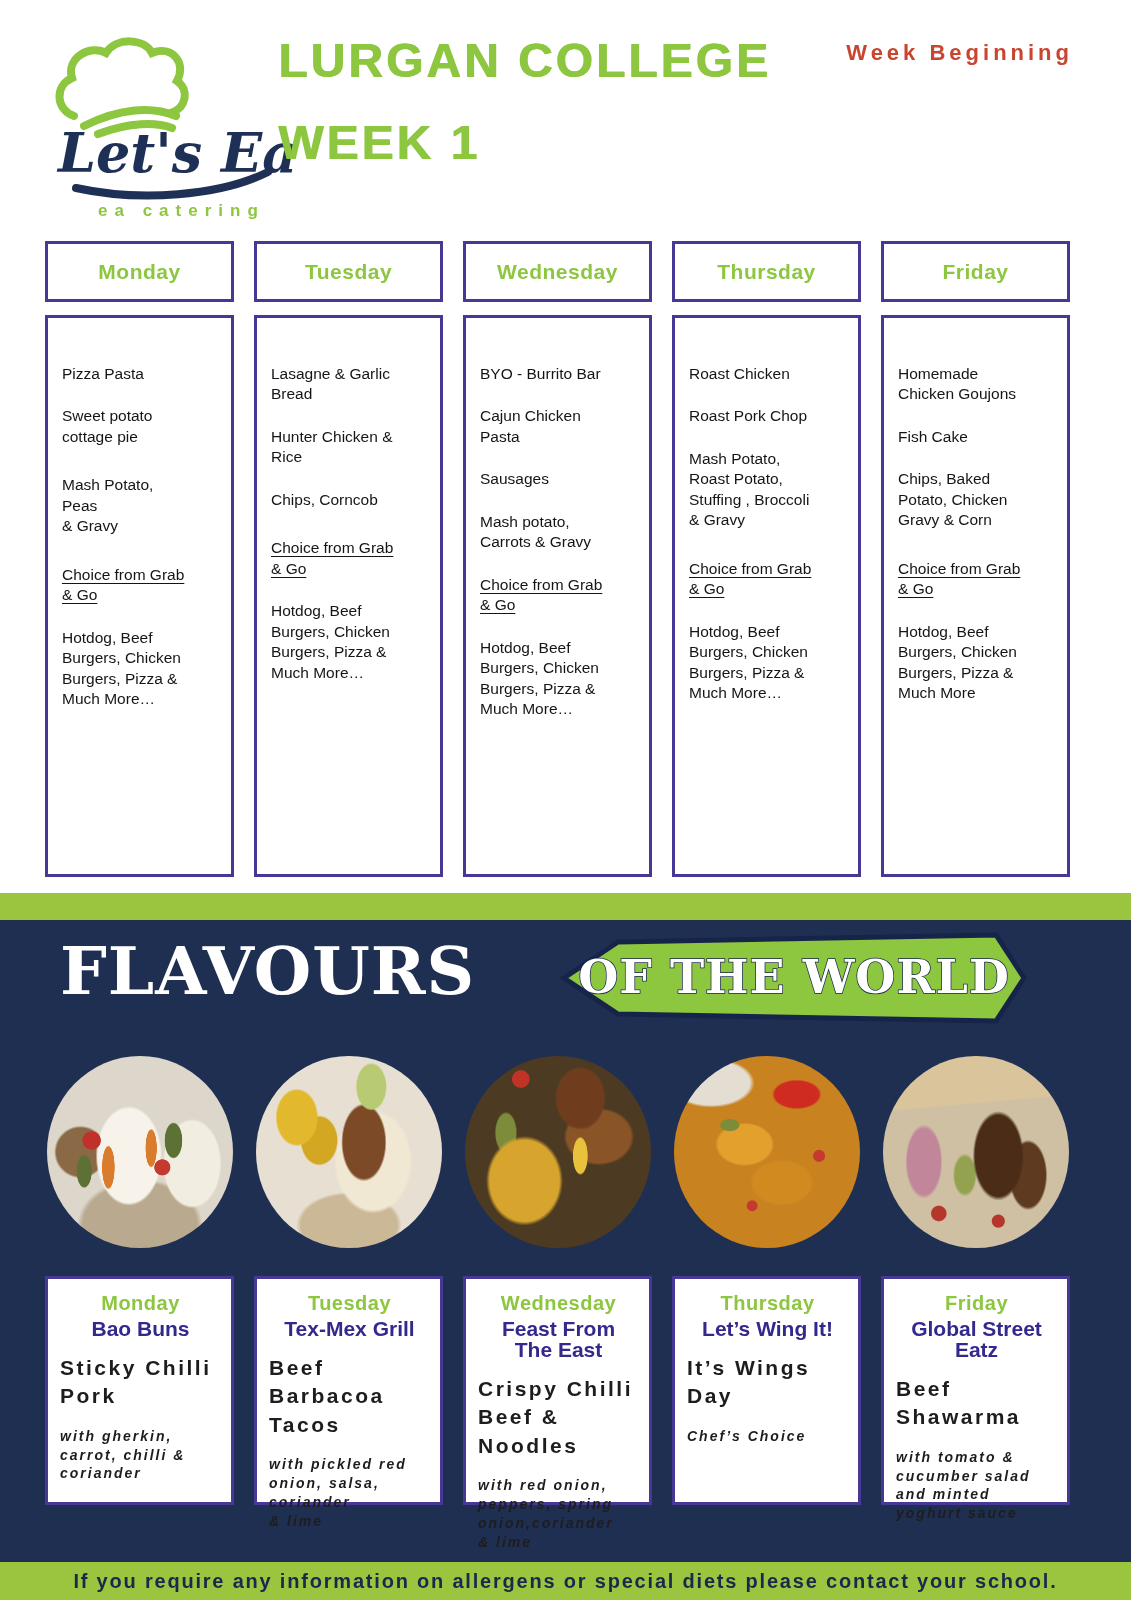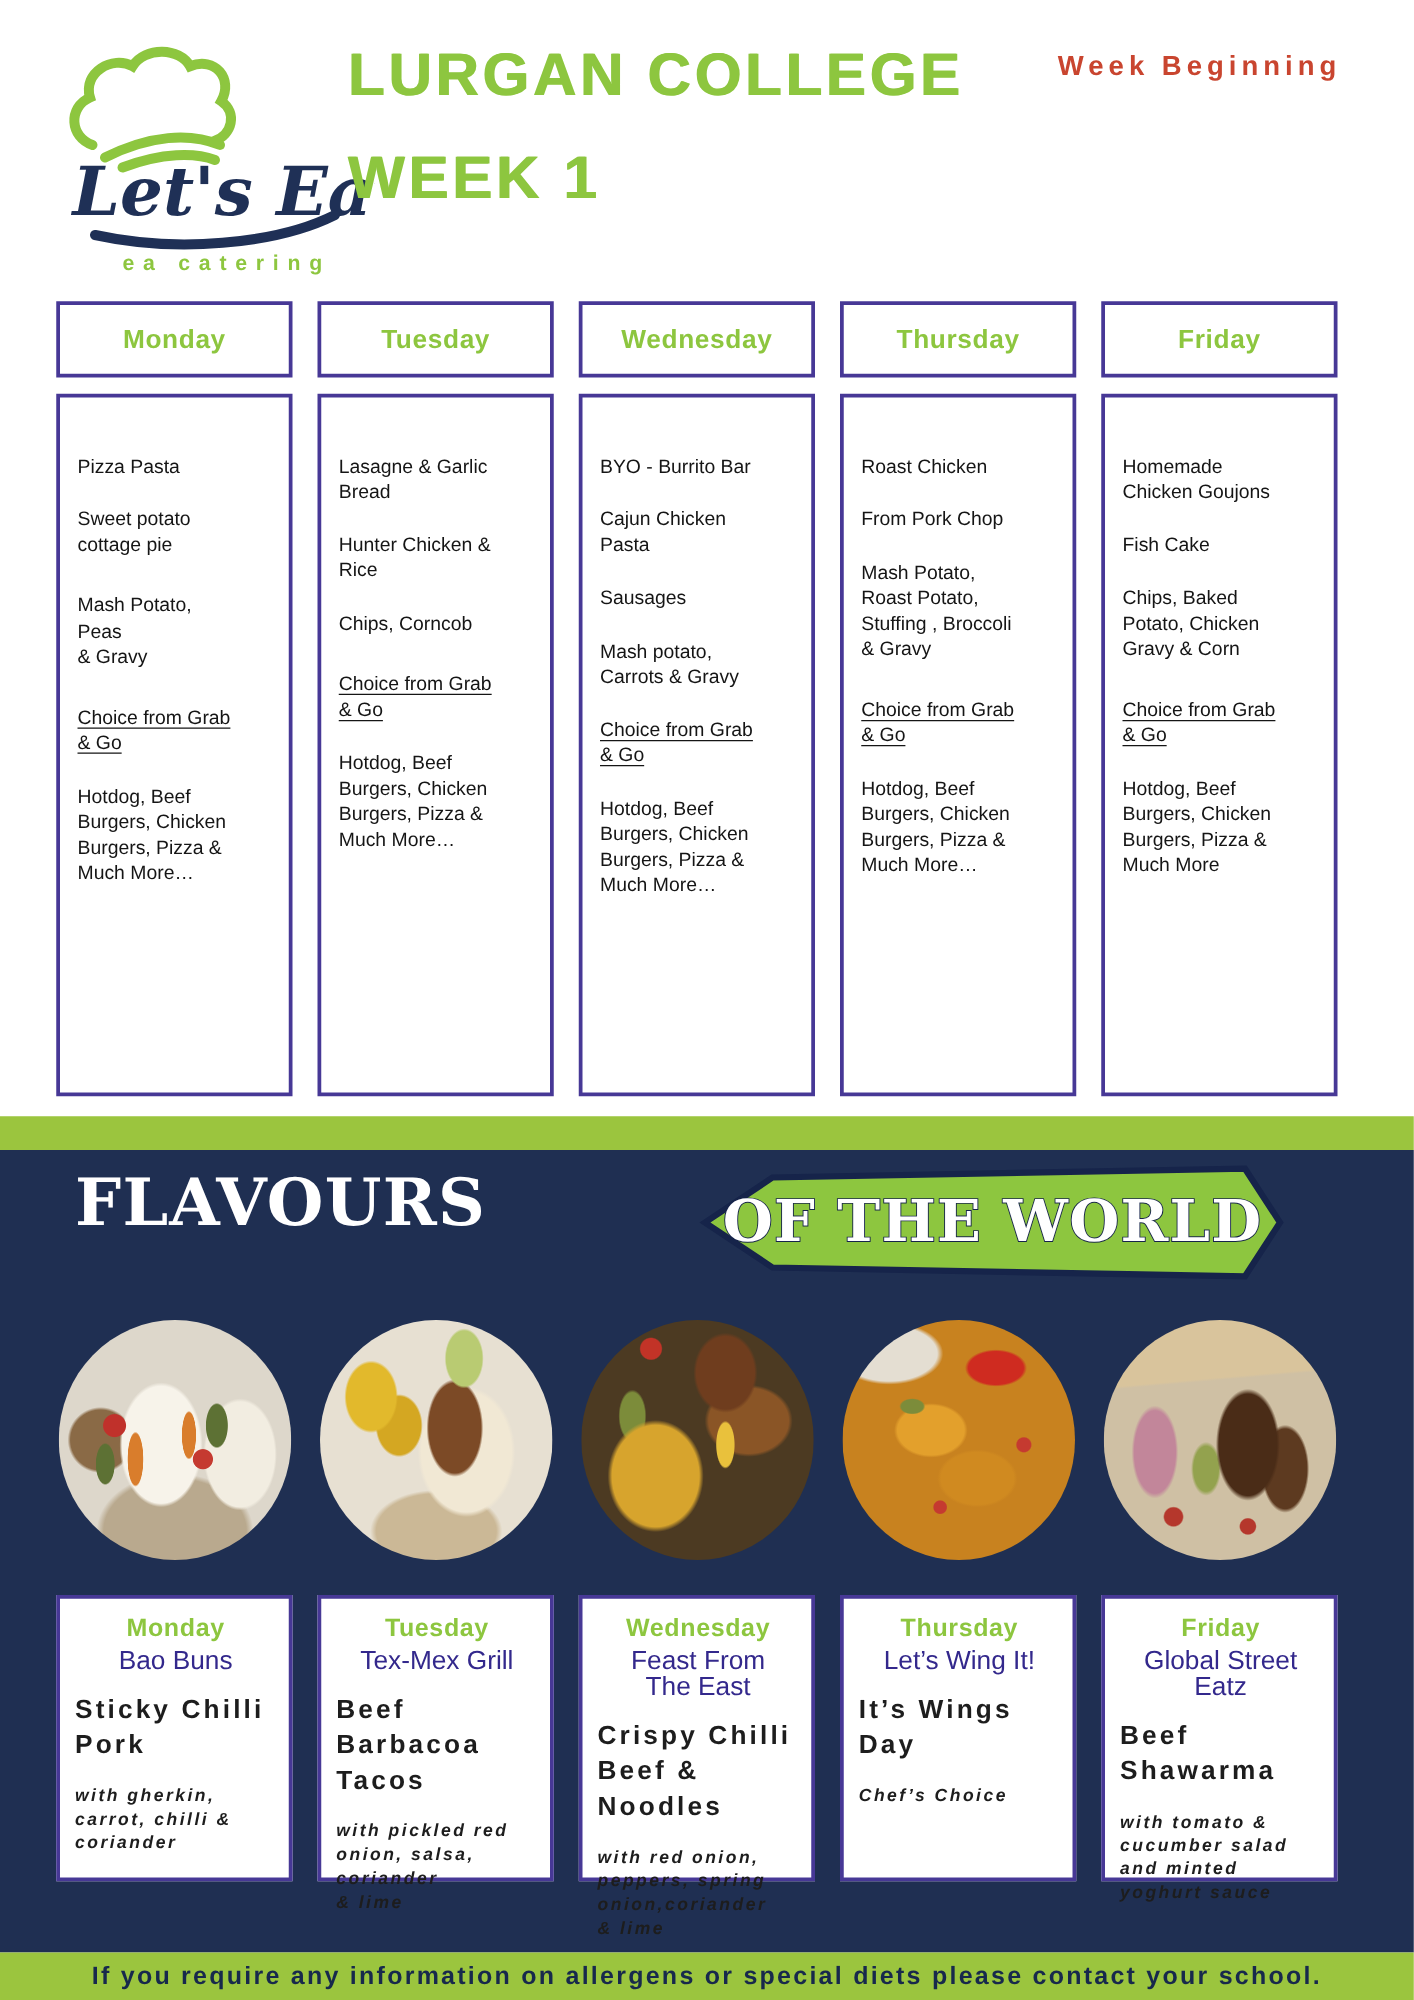--- a/index.html
+++ b/index.html
@@ -42,21 +42,21 @@
   .mi { white-space:pre-line; margin:0 0 22px 0; }
   .mi.sp { margin-top:28px; }
   .grab { text-decoration:underline; text-underline-offset:3px; }
 
   
   .strip { position:absolute; left:0; top:893px; width:100%; height:27px; background:#9bc53e; }
   .world { position:absolute; left:0; top:920px; width:100%; height:642px; background:#1f2f52; }
   .fl-title {
     position:absolute; left:60px; top:12px;
     font-family:"DejaVu Serif", serif; font-weight:bold;
-    font-size:52px; color:#ffffff; letter-spacing:1px;
+    font-size:66px; color:#ffffff; letter-spacing:1px;
   }
   .banner-wrap { position:absolute; left:556px; top:10px; width:478px; height:96px; }
   .banner-text {
     font-family:"DejaVu Serif", serif; font-weight:bold; font-size:46px;
     fill:#ffffff; stroke:#16244a; stroke-width:1.5px; paint-order:stroke;
     letter-spacing:1px;
   }
 
   .photos { position:absolute; left:45px; top:136px; width:1025px; display:flex; gap:20px; }
   .photo-cell { width:189px; flex:0 0 189px; display:flex; justify-content:center; }
@@ -108,21 +108,21 @@
       radial-gradient(ellipse 20px 36px at 44% 62%, #93a24e 0 50%, transparent 60%),
       #cfc0a4; }
 
   .cards { position:absolute; left:45px; top:356px; width:1025px; display:flex; gap:20px; }
   .fcard {
     width:189px; flex:0 0 189px; height:229px;
     background:#ffffff; border:3px solid #473896;
     padding:13px 10px 0 12px; text-align:center;
   }
   .fc-day  { color:#8dc63f; font-size:20px; font-weight:bold; letter-spacing:0.5px; }
-  .fc-title{ color:#33288c; font-size:21px; font-weight:normal; white-space:pre-line; line-height:1.0; margin-top:3px; }
+  .fc-title{ color:#33288c; font-size:21px; font-weight:bold; white-space:pre-line; line-height:1.0; margin-top:3px; }
   .fc-item {
     margin-top:15px; text-align:left; font-weight:bold; font-size:21px;
     letter-spacing:2.5px; white-space:pre-line; color:#1d1d1d; line-height:1.35;
   }
   .fc-desc {
     margin-top:16px; text-align:left; font-weight:bold; font-style:italic;
     font-size:14px; letter-spacing:2px; white-space:pre-line; color:#1d1d1d; line-height:1.35;
   }
 
   
@@ -228,21 +228,21 @@
 &amp; Go</p>
         <p class="mi">Hotdog, Beef
 Burgers, Chicken
 Burgers, Pizza &amp;
 Much More…</p>
       </div>
     </div>
     <div class="col">
       <div class="day-body">
         <p class="mi">Roast Chicken</p>
-        <p class="mi">From Pork Chop</p>
+        <p class="mi">Roast Pork Chop</p>
         <p class="mi">Mash Potato,
 Roast Potato,
 Stuffing , Broccoli
 &amp; Gravy</p>
         <p class="mi sp grab">Choice from Grab
 &amp; Go</p>
         <p class="mi">Hotdog, Beef
 Burgers, Chicken
 Burgers, Pizza &amp;
 Much More…</p>

